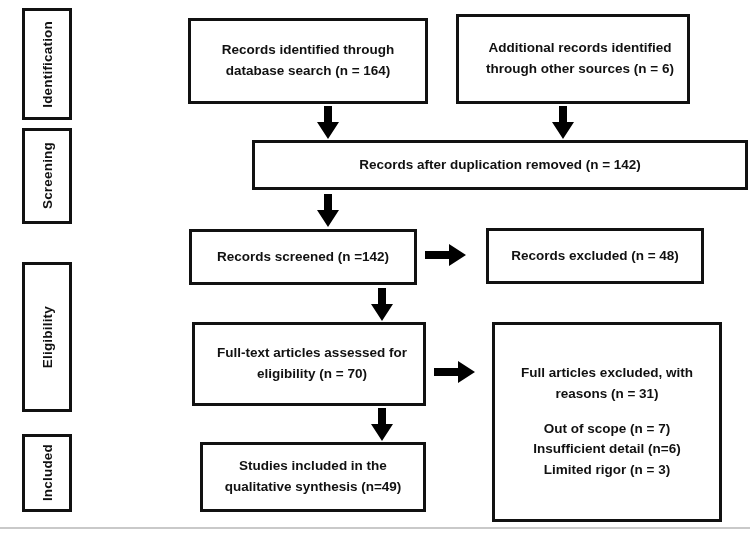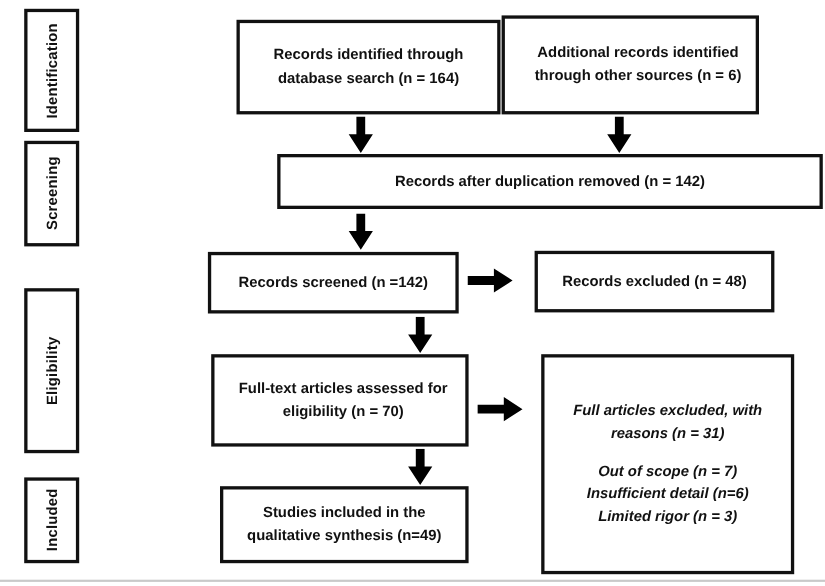--- a/index.html
+++ b/index.html
@@ -77,21 +77,21 @@
   }
 
   
   .reasons {
     display: flex;
     flex-direction: column;
     justify-content: center;
     gap: 0px;
     width: 100%;
   }
-  .reasons .grp { margin: 0; font-style: italic; }
+  .reasons .grp { margin: 0; }
   .reasons .spacer { height: 14px; }
 </style>
 </head>
 <body>
 
 <div id="canvas">
 
   <div class="stage" style="left:22px; top:8px; width:50px; height:112px;">
     <span class="vlabel">Identification</span>
   </div>
@@ -101,21 +101,21 @@
   </div>
 
   <div class="stage" style="left:22px; top:262px; width:50px; height:150px;">
     <span class="vlabel">Eligibility</span>
   </div>
 
   <div class="stage" style="left:22px; top:434px; width:50px; height:78px;">
     <span class="vlabel">Included</span>
   </div>
 
-  <div class="box" style="left:188px; top:18px; width:240px; height:86px;margin-left:27px;">
+  <div class="box" style="left:188px; top:18px; width:240px; height:86px;">
     <span class="txt">
       <span>Records identified through</span><br>
       <span>database search (n = 164)</span>
     </span>
   </div>
 
   <div class="box" style="left:456px; top:14px; width:234px; height:90px;padding-left:20px;">
     <span class="txt">
       <span>Additional records identified</span><br>
       <span>through other sources (n = 6)</span>

